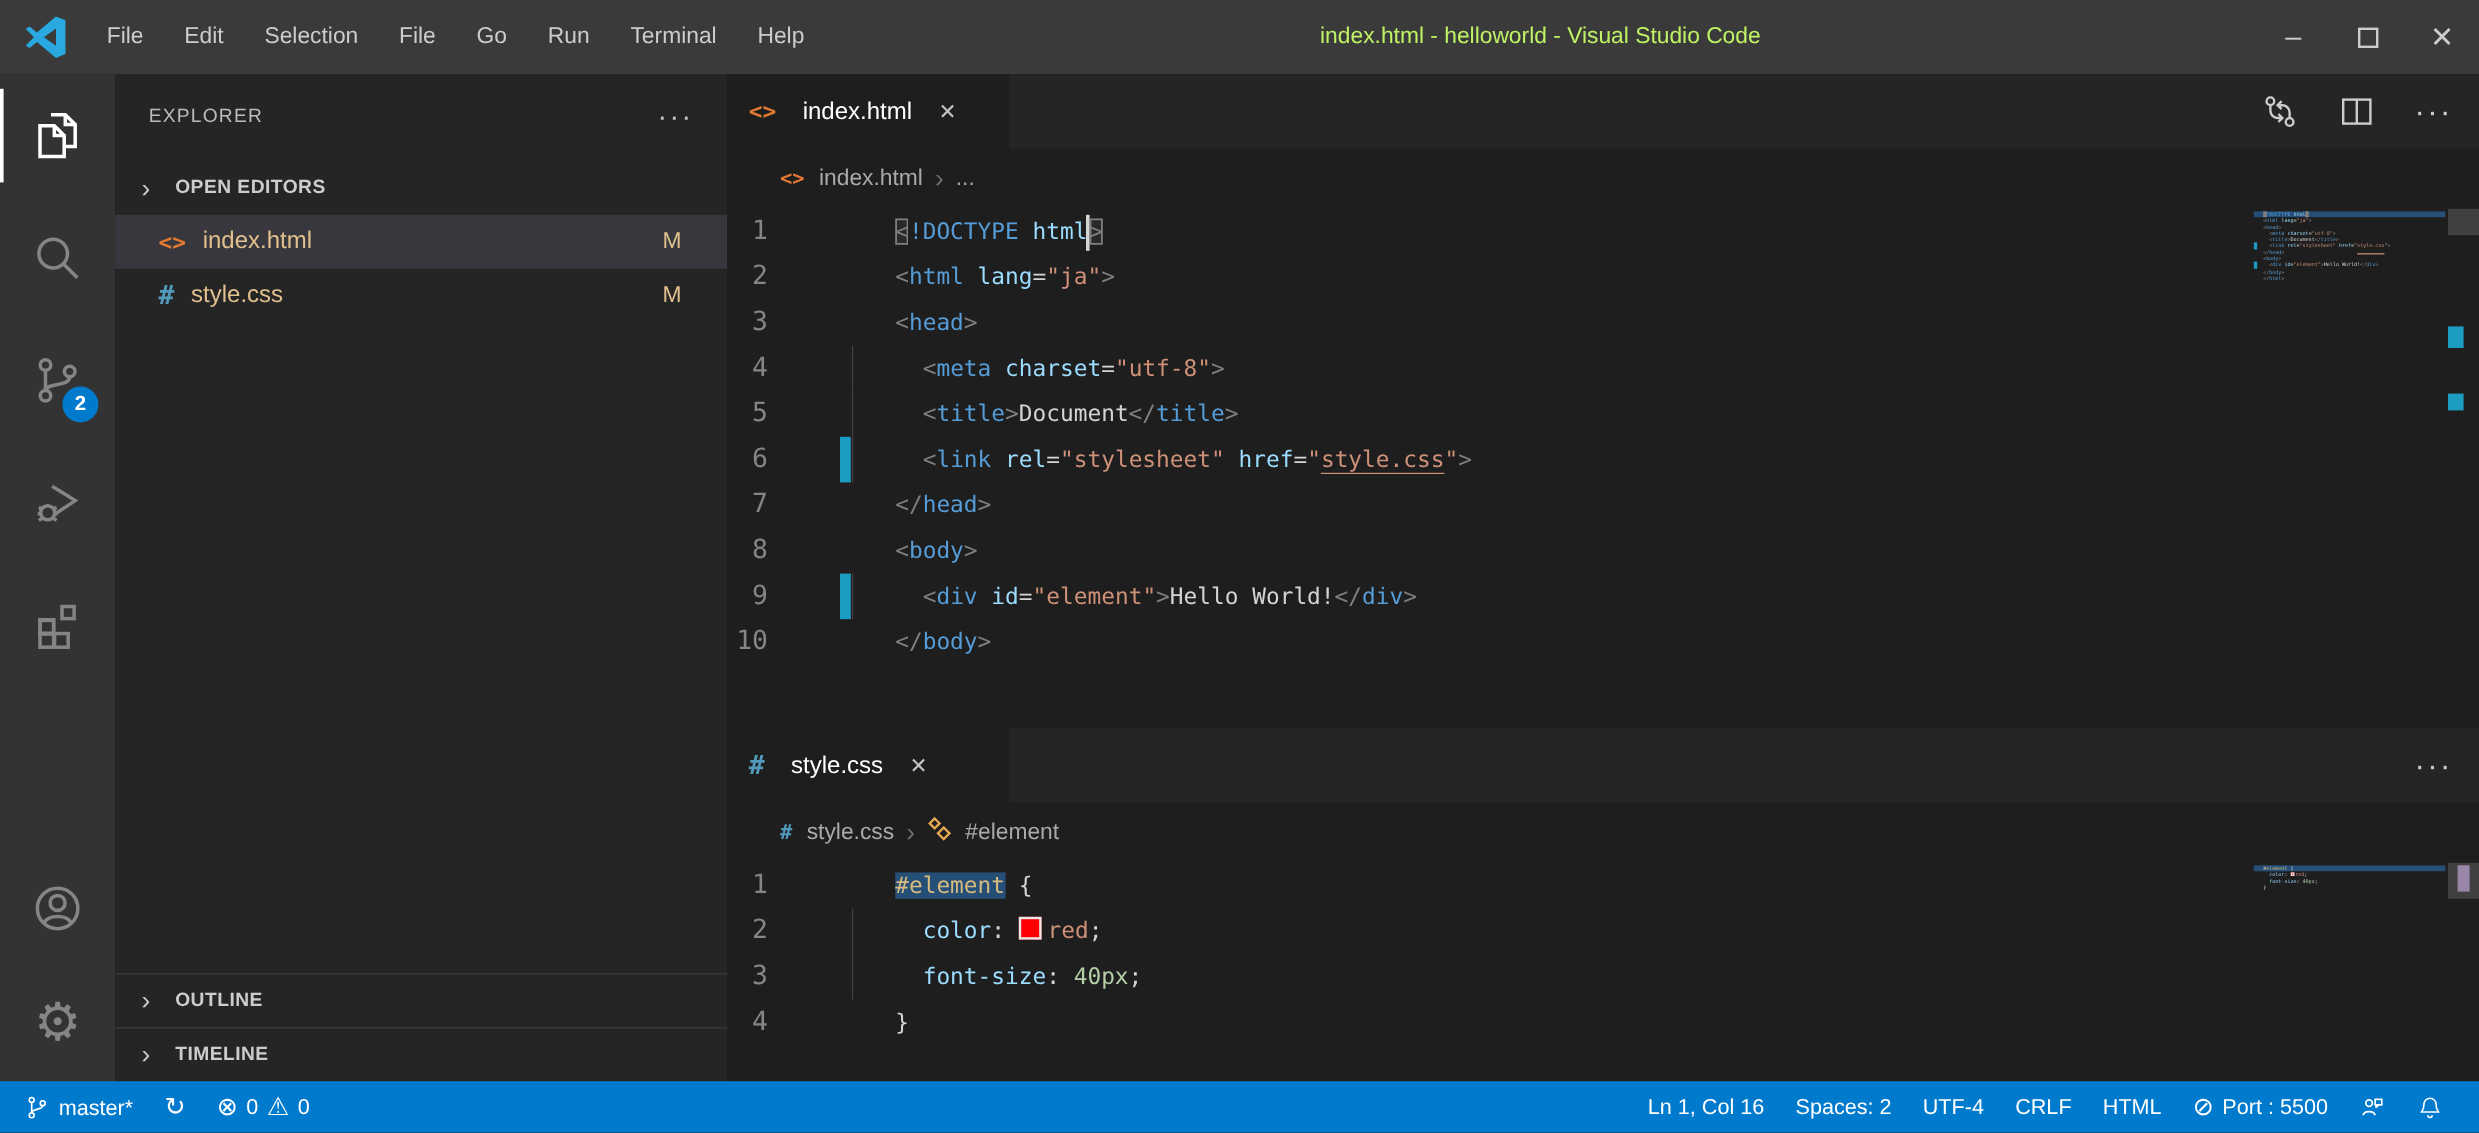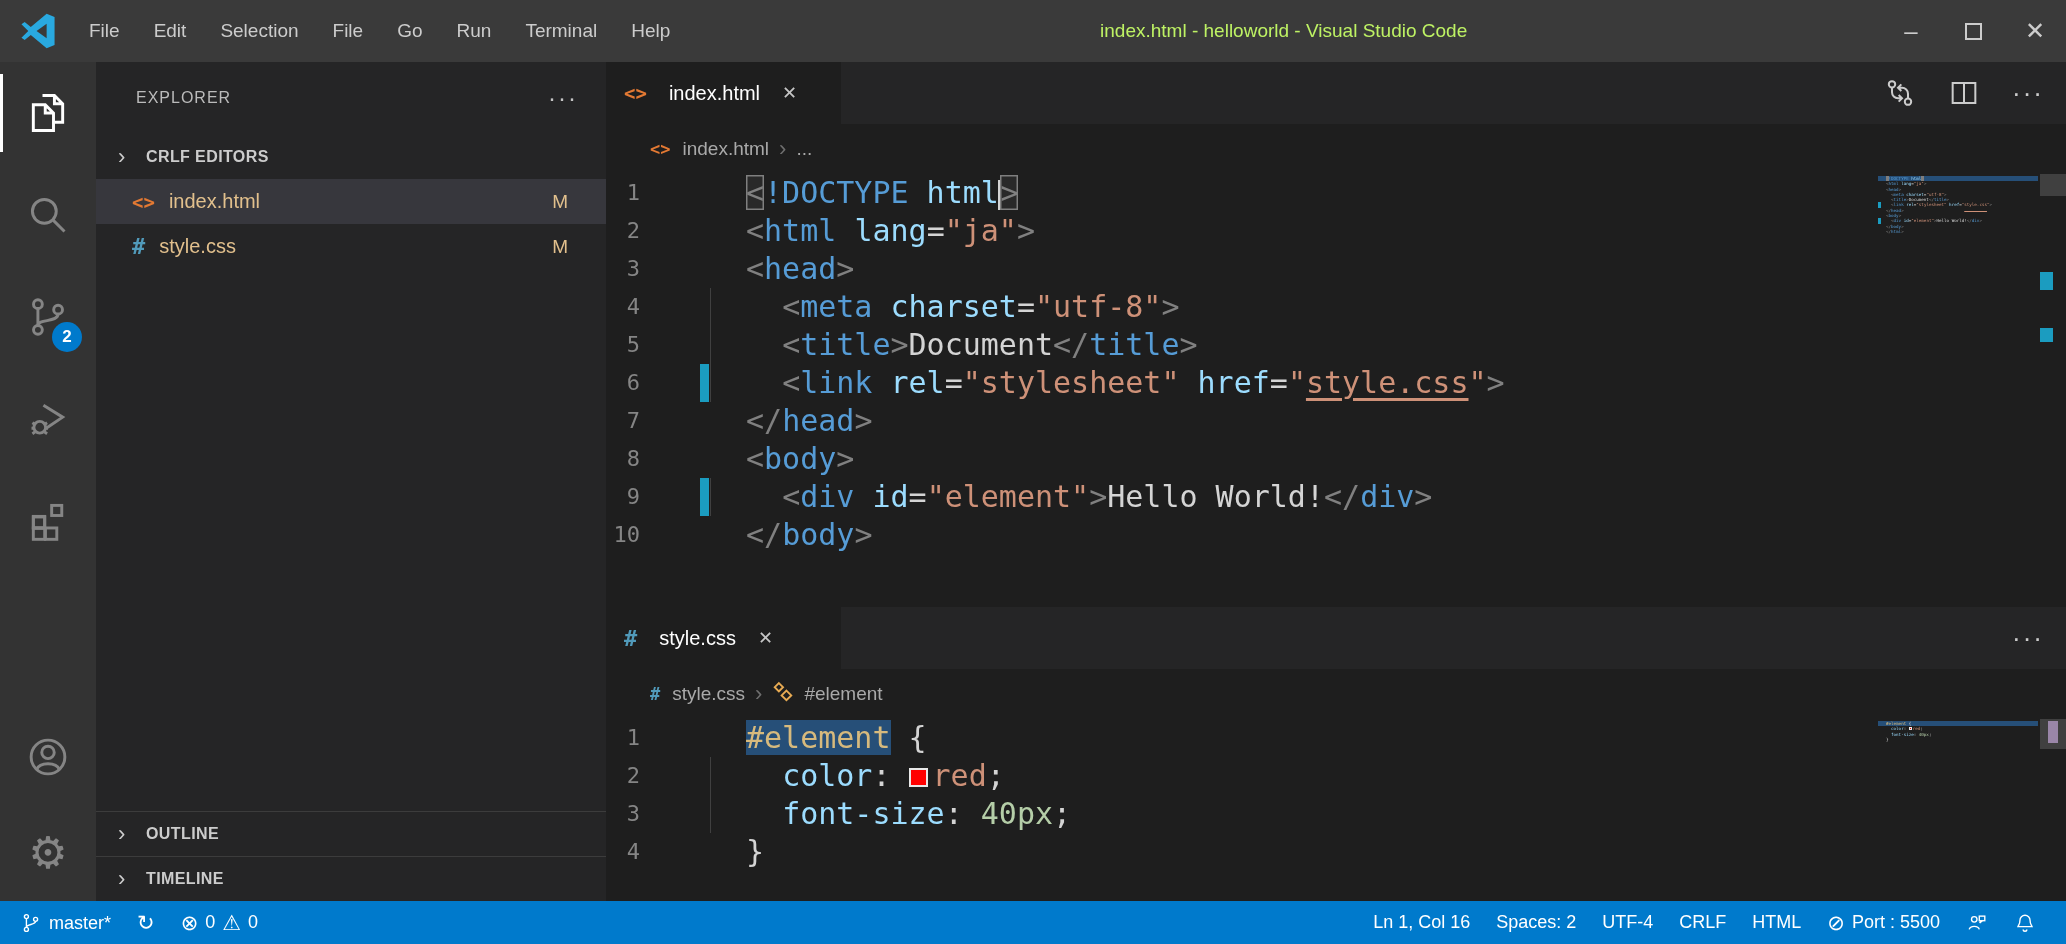--- a/index.html
+++ b/index.html
@@ -25,21 +25,21 @@
   .abitem.active { color:#ffffff; }
   .abitem.active::before { content:""; position:absolute; left:0; top:12px; bottom:12px; width:3px; background:#ffffff; }
   .abitem svg { width:44px; height:44px; stroke:currentColor; fill:none; stroke-width:1.6; }
   .abbottom { position:absolute; bottom:0; left:0; width:96px; }
   .abbottom .abitem { height:96px; }
   .scmbadge { position:absolute; right:14px; bottom:16px; min-width:30px; height:30px; border-radius:15px; background:#007acc; color:#ffffff; font-size:17px; font-weight:bold; display:flex; align-items:center; justify-content:center; }
   .gearglyph { font-size:44px; line-height:44px; }
 
   
   .sidebar { width:510px; background:#252526; position:relative; flex:none; font-size:19px; }
-  .sbheader { height:72px; display:flex; align-items:center; padding:0 28px 0 40px; color:#bbbbbb; font-size:16px; letter-spacing:1px; }
+  .sbheader { height:72px; display:flex; align-items:center; padding:0 28px 0 28px; color:#bbbbbb; font-size:16px; letter-spacing:1px; }
   .sbheader .more { margin-left:auto; color:#c5c5c5; font-size:24px; letter-spacing:2px; cursor:pointer; }
   .sbsection { height:45px; display:flex; align-items:center; padding-left:22px; font-weight:bold; font-size:16px; color:#cccccc; }
   .chev { display:inline-block; width:24px; font-size:22px; font-weight:normal; color:#cccccc; }
   .chev.down { transform:rotate(90deg); transform-origin:40% 50%; }
   .sbsection .lbl { margin-left:4px; letter-spacing:0.4px; }
   .sep-line { border-top:1px solid #3c3c3c; }
   .filerow { height:45px; display:flex; align-items:center; padding-left:36px; color:#e2c08d; font-size:20px; }
   .filerow.selected { background:#37373d; }
   .ficon { font-family:"DejaVu Sans Mono", monospace; font-weight:bold; margin-right:14px; font-size:19px; }
   .ficon.html { color:#e37933; }
@@ -64,21 +64,21 @@
   .breadcrumb .ficon { margin-right:2px; font-size:17px; }
   .bsep { color:#6e6e6e; font-size:22px; }
   .symicon svg { width:22px; height:22px; stroke:#e8ab53; fill:none; stroke-width:1.4; }
 
   
   .codewrap { position:relative; font-family:"DejaVu Sans Mono", monospace; }
   .cl { position:relative; height:38px; line-height:38px; white-space:pre; }
   .ln { position:absolute; left:0; width:34px; text-align:right; color:#858585; font-size:22px; }
   .modbar { position:absolute; left:94px; top:0; width:9px; height:38px; background:#1b9cc0; }
   .iguide { position:absolute; left:104px; top:0; width:1px; height:38px; background:#404040; }
-  .ct { position:absolute; left:140px; font-size:30px; }
+  .ct { position:absolute; left:140px; font-size:19px; }
   .tk-p{color:#808080}.tk-t{color:#569cd6}.tk-a{color:#9cdcfe}.tk-s{color:#ce9178}
   .tk-o{color:#d4d4d4}.tk-x{color:#d4d4d4}.tk-n{color:#b5cea8}.tk-sel{color:#d7ba7d}
   .tk-u{text-decoration:underline; text-underline-offset:5px;}
   .tk-hl{background:#264f78;}
   .tk-bm{box-shadow:inset 0 0 0 1.5px #7f7f7f; background:rgba(120,120,120,0.12);}
   .cursor{display:inline-block;width:2.5px;height:30px;background:#d4d4d4;vertical-align:middle;margin-left:-1px;}
   .swatch{display:inline-block;width:19px;height:19px;background:#ff0000;border:2px solid #e8e8e8;vertical-align:-1px;margin-right:5px;}
   .swatch.tiny{width:3px;height:3px;border-width:1px;vertical-align:0;margin-right:1px;}
 
   
@@ -183,21 +183,21 @@
     </div>
   </div>
 
   <div class="sidebar">
     <div class="sbheader">
       <span>EXPLORER</span>
       <span class="more">···</span>
     </div>
     <div class="sbsection">
       <span class="chev">›</span>
-      <span class="lbl">CRLF EDITORS</span>
+      <span class="lbl">OPEN EDITORS</span>
     </div>
     <div class="filerow selected">
       <span class="ficon html">&lt;&gt;</span>
       <span>index.html</span>
       <span class="gitbadge">M</span>
     </div>
     <div class="filerow">
       <span class="ficon css">#</span>
       <span>style.css</span>
       <span class="gitbadge">M</span>

